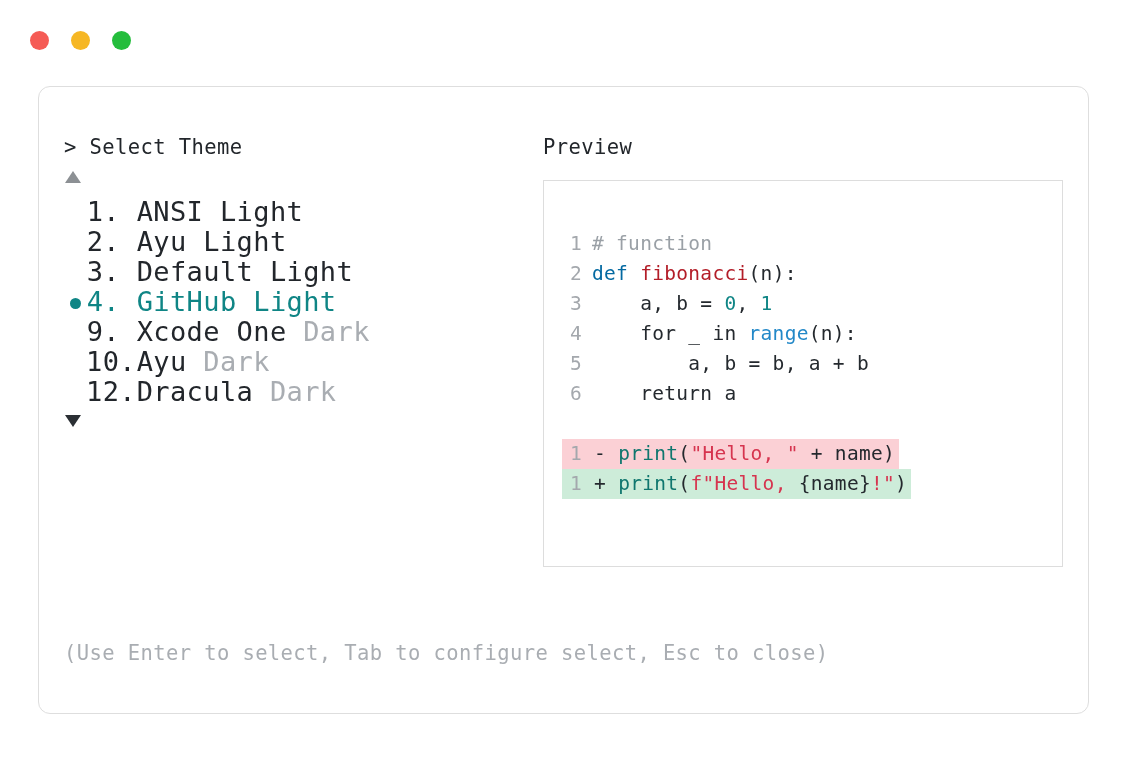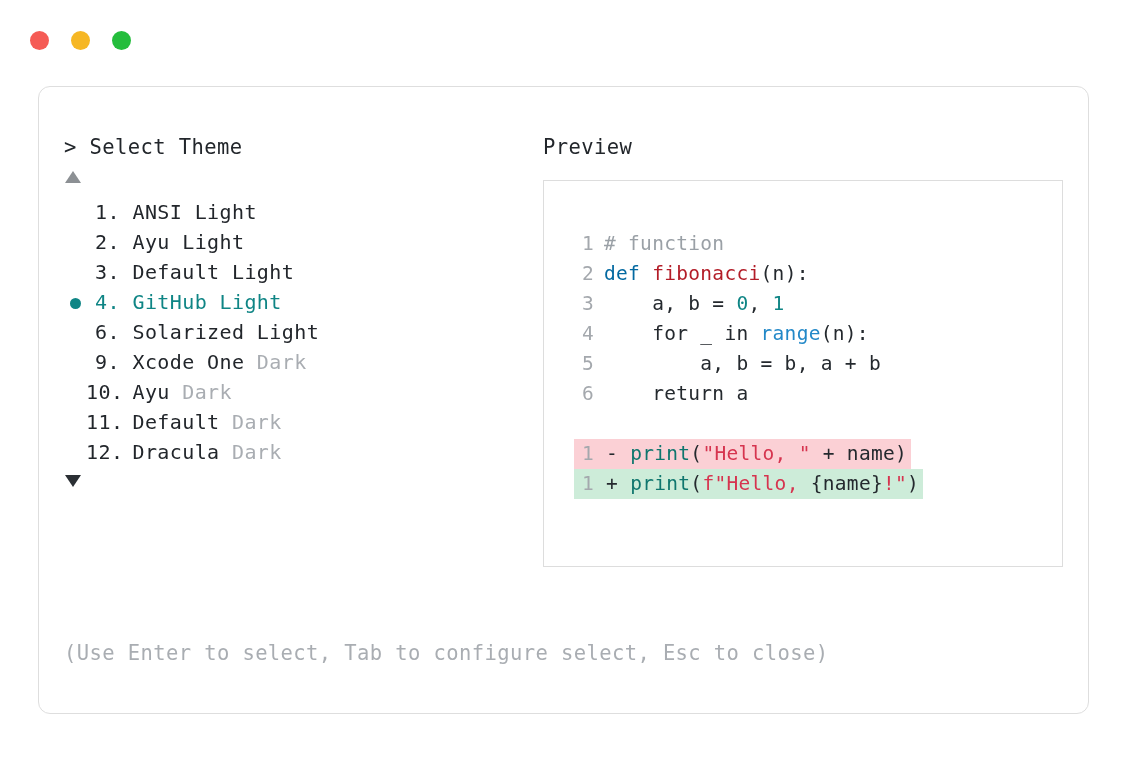--- a/index.html
+++ b/index.html
@@ -75,21 +75,21 @@
     margin-left: 1px;
   }
 
   .theme-list {
     margin-top: 14px;
   }
   .theme-row {
     position: relative;
     height: 30px;
     line-height: 30px;
-    font-size: 20px;
+    font-size: 27px;
     letter-spacing: 0.4px;
     white-space: pre;
     color: #22262b;
   }
   .bullet {
     position: absolute;
     left: 6px; top: 11px;
     width: 11px; height: 11px;
     border-radius: 50%;
     background: #0f8585;
@@ -124,21 +124,21 @@
   .preview-box {
     margin-top: 19px;
     width: 520px;
     height: 387px;
     border: 1.5px solid #dddddd;
     background: #ffffff;
     position: relative;
   }
   .code {
     position: absolute;
-    left: 30px; top: 48px;
+    left: 18px; top: 48px;
     right: 0;
     font-size: 19.5px;
     line-height: 30px;
     letter-spacing: 0.3px;
     white-space: pre;
   }
   .code-line { height: 30px; display: block; }
   .ln {
     display: inline-block;
     width: 20px;
@@ -176,24 +176,22 @@
     <div class="content">
 
       <div class="left-col">
         <div class="col-head">&gt; Select Theme</div>
         <div class="scroll-arrow arrow-up"></div>
         <div class="theme-list">
             <div class="theme-row"><span class="row-num">1.</span><span class="row-name"> ANSI</span><span class="row-tag"> Light</span></div>
             <div class="theme-row"><span class="row-num">2.</span><span class="row-name"> Ayu</span><span class="row-tag"> Light</span></div>
             <div class="theme-row"><span class="row-num">3.</span><span class="row-name"> Default</span><span class="row-tag"> Light</span></div>
             <div class="theme-row selected"><span class="bullet" style="background: rgb(15, 133, 133);"></span><span class="row-num">4.</span><span class="row-name"> GitHub</span><span class="row-tag"> Light</span></div>
-            <div class="theme-row"><span class="row-num">6.</span><span class="row-name"> Solarized</span><span class="row-tag"> Light</span></div>
             <div class="theme-row"><span class="row-num">9.</span><span class="row-name"> Xcode One</span><span class="row-tag" style="color: rgb(169, 173, 178);"> Dark</span></div>
             <div class="theme-row"><span class="row-num">10.</span><span class="row-name"> Ayu</span><span class="row-tag" style="color: rgb(169, 173, 178);"> Dark</span></div>
-            <div class="theme-row"><span class="row-num">11.</span><span class="row-name"> Default</span><span class="row-tag" style="color: rgb(169, 173, 178);"> Dark</span></div>
             <div class="theme-row"><span class="row-num">12.</span><span class="row-name"> Dracula</span><span class="row-tag" style="color: rgb(169, 173, 178);"> Dark</span></div>
           </div>
         <div class="scroll-arrow arrow-down"></div>
       </div>
 
       <div class="hint">(Use Enter to select, Tab to configure select, Esc to close)</div>
 
       <div class="right-col">
         <div class="col-head">Preview</div>
         <div class="preview-box">

